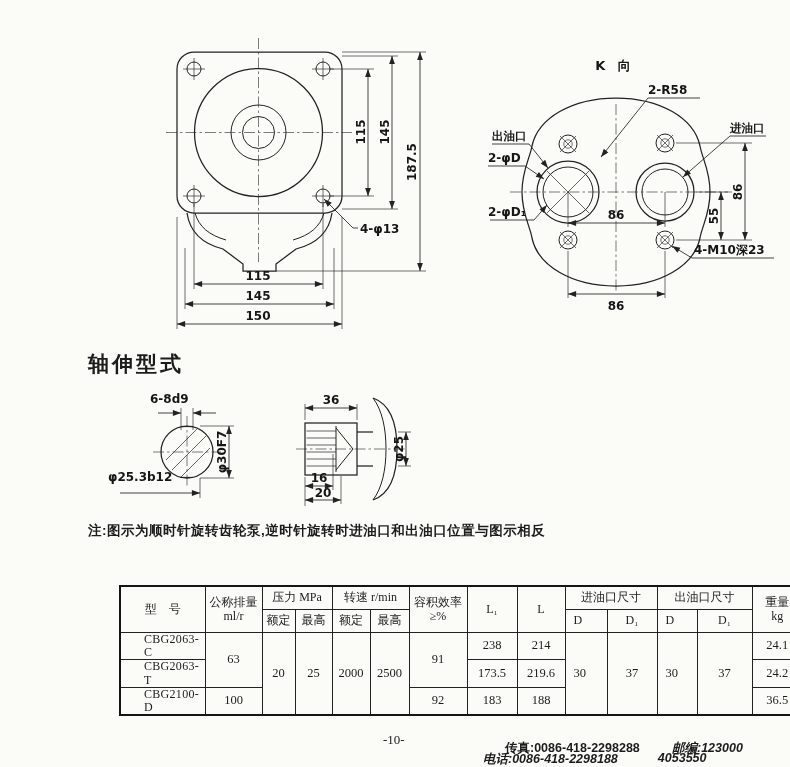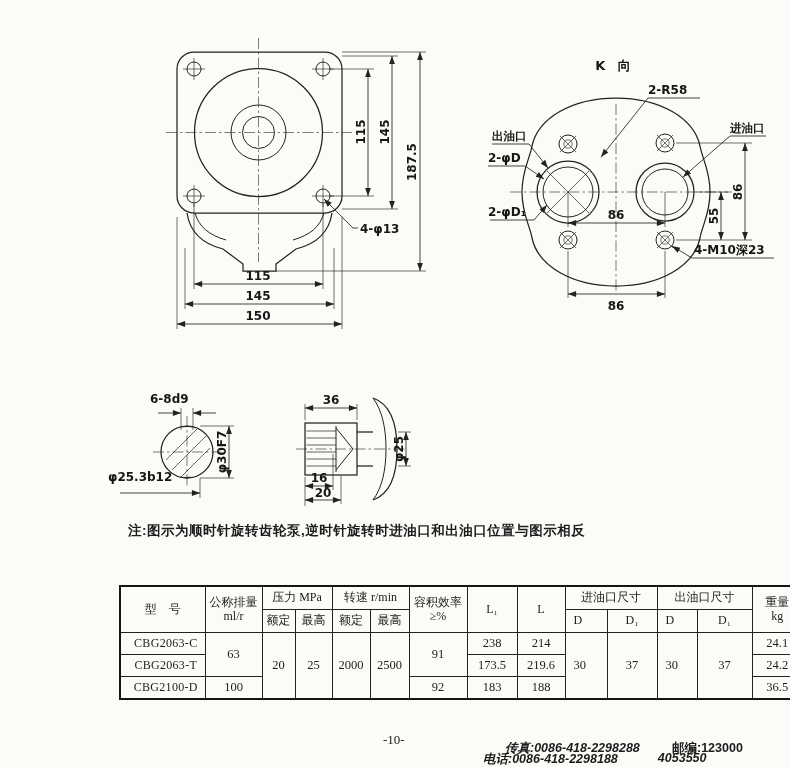--- a/index.html
+++ b/index.html
@@ -10,35 +10,35 @@
   .ln{stroke:#222;stroke-width:1.25;fill:none;}
   .ln2{stroke:#222;stroke-width:1;fill:none;}
   .thin{stroke:#222;stroke-width:0.65;fill:none;}
   .cl{stroke:#444;stroke-width:0.7;fill:none;stroke-dasharray:11 3 2.5 3;}
   .dl{stroke:#222;stroke-width:0.85;fill:none;}
   .hx{stroke:#222;stroke-width:0.7;fill:none;}
   .dt{font-size:12px;font-weight:600;}
   .ct{font-size:11.5px;font-weight:600;}
   .kt{font-size:13px;font-weight:700;}
   .shaft-heading{position:absolute;left:88px;top:350px;font-size:21px;font-weight:700;letter-spacing:3px;}
-  .note{position:absolute;left:88px;top:522px;font-size:13.5px;font-weight:600;letter-spacing:0.5px;margin-left:40px;}
+  .note{position:absolute;left:88px;top:522px;font-size:13.5px;font-weight:600;letter-spacing:0.5px;}
   .tbl-wrap{position:absolute;left:83px;top:585px;margin-left:36px;}
   table{border-collapse:collapse;table-layout:fixed;width:684px;border:2px solid #151515;
         font-family:"Liberation Serif",serif;}
   td{border:1px solid #222;text-align:center;padding:0;font-size:12.5px;line-height:1.1;
      height:21px;vertical-align:middle;white-space:pre-line;}
   thead td{height:22px;font-size:12px;}
   tbody tr:first-child td{border-top:1.6px solid #151515;}
-  td.model{text-align:center;padding-left:6px;font-size:12px;letter-spacing:0.3px;}
+  td.model{text-align:left;padding-left:23px;font-size:12px;letter-spacing:0.3px;}
   td.al{text-align:left;padding-left:8px;}
   .footer-address{position:absolute;left:14px;top:730px;font-size:14px;font-weight:700;font-style:italic;}
   .footer-page{position:absolute;left:383px;top:732px;font-size:13px;font-family:"Liberation Serif",serif;}
   .footer-phone{position:absolute;left:483px;top:719px;font-size:12.5px;font-weight:700;font-style:italic;display:flex;gap:40px;margin-top:32px;}
-  .footer-fax{position:absolute;left:505px;top:740px;font-size:12.5px;font-weight:700;font-style:italic;}
-  .footer-postal{position:absolute;left:672px;top:740px;font-size:12.5px;font-weight:700;text-align:right;}
+  .footer-fax{position:absolute;left:505px;top:740px;font-size:12.5px;font-weight:700;}
+  .footer-postal{position:absolute;left:672px;top:740px;font-size:12.5px;font-weight:700;font-style:italic;text-align:right;}
 </style>
 </head>
 <body>
 
 <div class="page">
 
   <svg width="0" height="0">
     <defs>
       <marker id="ar" viewBox="0 0 10 10" refX="9.5" refY="5" markerWidth="9" markerHeight="9" markerUnits="userSpaceOnUse" orient="auto-start-reverse">
         <path d="M0.5,1.8 L9.5,5 L0.5,8.2 Z" fill="#222"></path>
@@ -171,20 +171,21 @@
     <path class="dl" d="M 77 126 L 40 126 M 77 126 L 96 139" marker-end="url(#ar)"></path>
     <text class="dt" x="40" y="122">2-φD</text>
     <path class="dl" d="M 42 180 L 86 180 L 99 165" marker-end="url(#ar)"></path>
     <text class="dt" x="40" y="176">2-φD₁</text>
     <path class="dl" d="M 318 96 L 282 96 L 235 137" marker-end="url(#ar)"></path>
     <text class="ct" x="282" y="92">进油口</text>
     <path class="dl" d="M 326 218 L 244 218 L 224 206" marker-end="url(#ar)"></path>
     <text class="dt" x="246" y="214">4-M10深23</text>
   </svg>
 
+  <div class="shaft-heading">轴伸型式</div>
 
   <svg style="left:100px;top:386px;" width="320" height="125" viewBox="0 0 320 125">
 
     <line class="cl" x1="87" y1="30" x2="87" y2="102"></line>
     <line class="cl" x1="53" y1="66" x2="121" y2="66"></line>
     <circle class="ln" cx="87" cy="66" r="26"></circle>
     <line class="hx" x1="72" y1="84" x2="106" y2="50"></line>
     <line class="hx" x1="66" y1="74" x2="98" y2="42"></line>
     <line class="hx" x1="80" y1="92" x2="110" y2="62"></line>
     <line class="ln2" x1="81" y1="40.6" x2="93" y2="40.6"></line>

